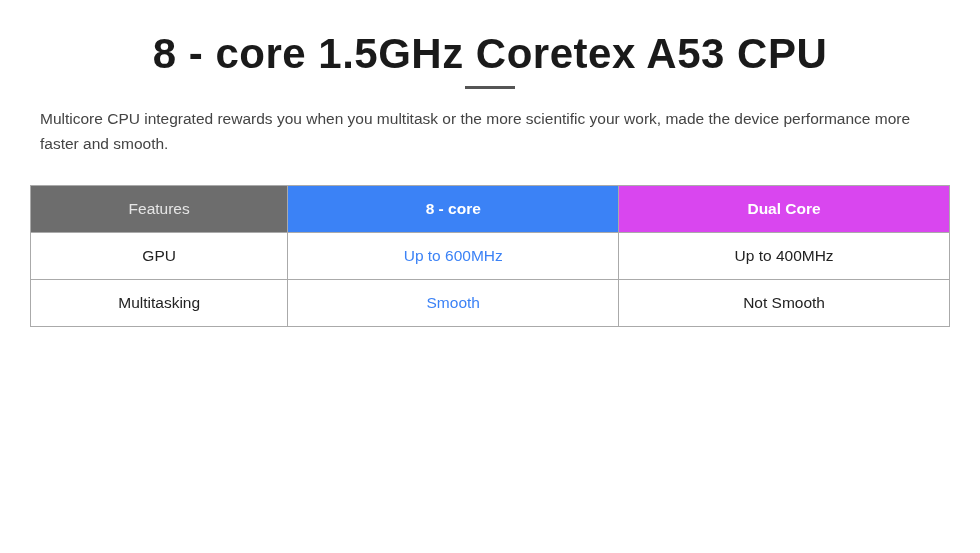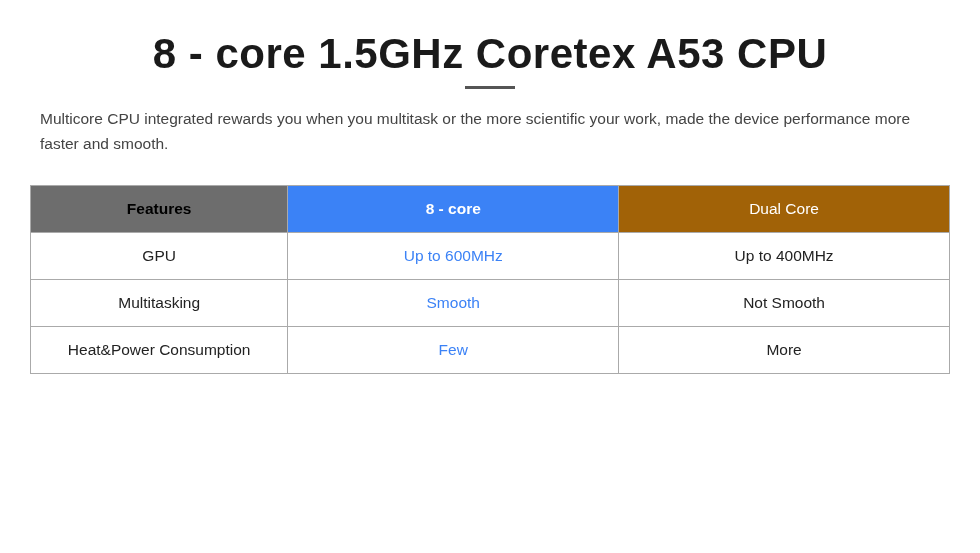--- a/index.html
+++ b/index.html
@@ -54,40 +54,40 @@
     .comparison-table th,
     .comparison-table td {
       border: 1.5px solid #aaa;
       padding: 14px 10px;
       text-align: center;
       font-size: 15.5px;
     }
 
     .th-features {
       background: #6d6d6d;
-      color: #000000;
+      color: #e5e5e5;
       font-size: 17px;
-      font-weight: 700;
+      font-weight: 400;
       width: 28%;
     }
 
     .th-8core {
       background: #3b82f6;
       color: #ffffff;
       font-size: 17px;
       font-weight: 600;
       width: 36%;
       margin-left: 24px;
     }
 
     .th-dual {
-      background: #a16207;
+      background: #d946ef;
       color: #ffffff;
       font-size: 17px;
-      font-weight: 400;
+      font-weight: 700;
       width: 36%;
     }
 
     .td-feature {
       color: #222;
       font-weight: 400;
       text-align: center;
       background: #fff;
     }
 
@@ -122,19 +122,14 @@
       <tr>
         <td class="td-feature">GPU</td>
         <td class="td-8core-val">Up to 600MHz</td>
         <td class="td-dual-val">Up to 400MHz</td>
       </tr>
       <tr>
         <td class="td-feature">Multitasking</td>
         <td class="td-8core-val">Smooth</td>
         <td class="td-dual-val">Not Smooth</td>
       </tr>
-      <tr>
-        <td class="td-feature">Heat&amp;Power Consumption</td>
-        <td class="td-8core-val">Few</td>
-        <td class="td-dual-val">More</td>
-      </tr>
     </tbody>
 </table>
 
 </body></html>

